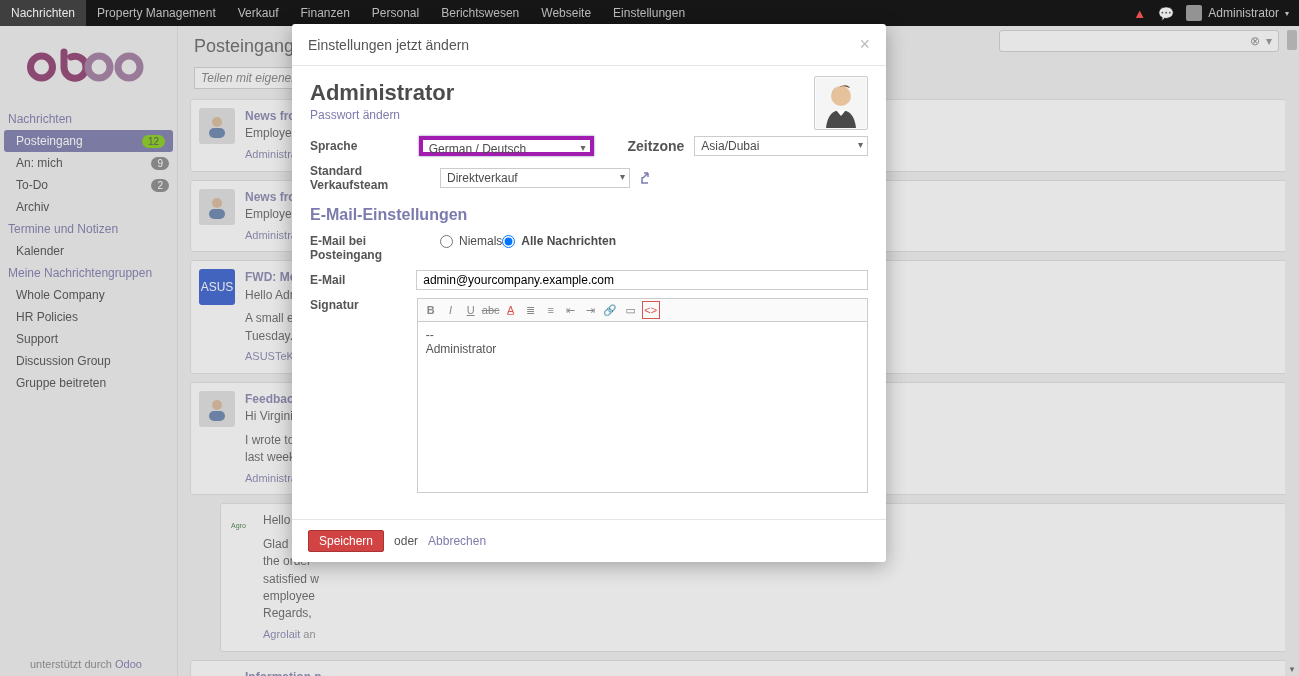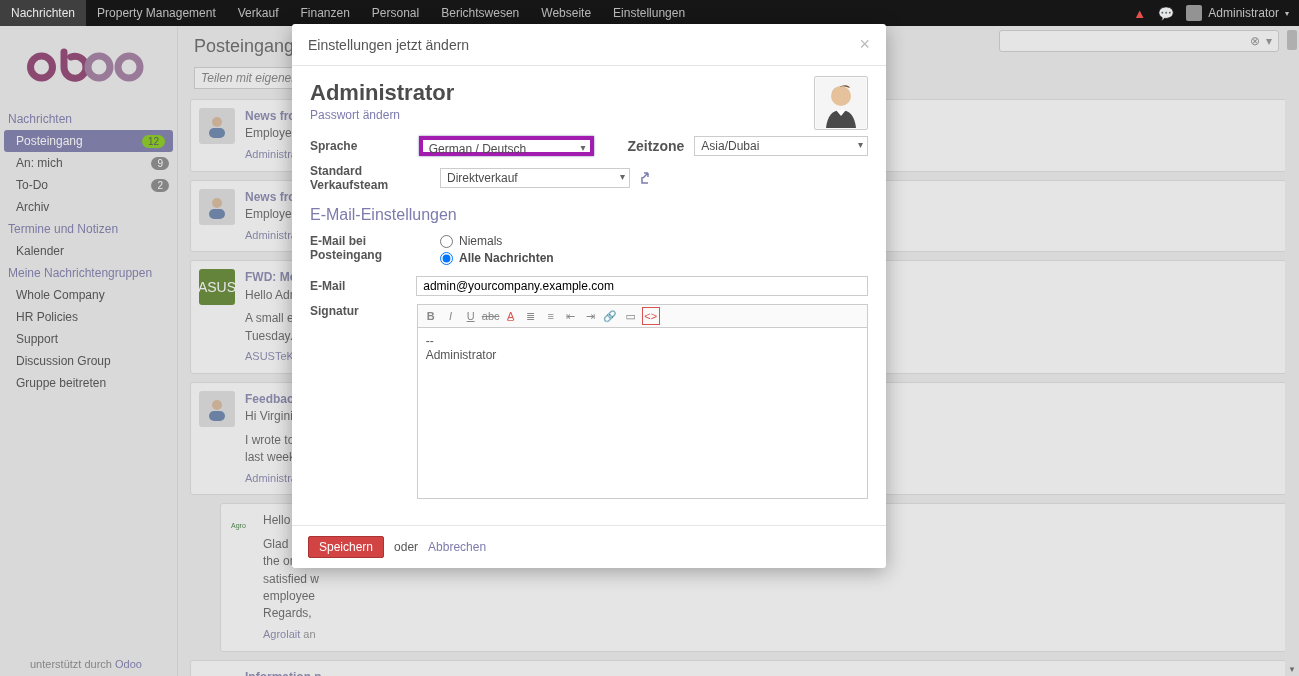--- a/index.html
+++ b/index.html
@@ -58,23 +58,23 @@
   .avatar-box { position:absolute; right:18px; top:10px; width:54px; height:54px; border:1px solid #ccc; border-radius:2px; display:flex; align-items:center; justify-content:center; background:#fafafa; overflow:hidden; }
   .field-row { display:flex; align-items:center; margin-bottom:8px; gap:10px; }
   .field-row .lbl { width:120px; font-size:12px; color:#555; font-weight:bold; }
   .field-row .lbl2 { width:60px; font-size:14px; color:#555; font-weight:bold; margin-left:24px; }
   .select { border:1px solid #ccc; background:#fff; font-size:12px; padding:2px 20px 2px 6px; height:20px; position:relative; cursor:pointer; }
   .select::after { content:"▾"; position:absolute; right:4px; top:2px; font-size:10px; color:#666; }
   .select.focus { border:4px solid #a21caf; box-shadow:0 0 2px #7c7bad; }
   .select.w200 { width:205px; }
   .select.w190 { width:190px; }
   .ext-link { color:#7c7bad; cursor:pointer; display:inline-flex; align-items:center; }
-  .section-h { color:#7c7bad; font-size:16px; margin:14px 0 10px 0; font-weight:normal; }
+  .section-h { color:#7c7bad; font-size:16px; margin:14px 0 10px 0; font-weight:bold; }
   .radio-row { display:flex; align-items:center; gap:6px; font-size:12px; margin-bottom:3px; }
-  .radio-set { display:flex; flex-direction:column; }
+  .radio-set { display:flex; }
   input[type=text].full { width:560px; border:1px solid #ccc; padding:2px 6px; font-size:12px; height:20px; }
 
   
   .rte { border:1px solid #ccc; width:560px; }
   .rte-toolbar { border-bottom:1px solid #ccc; background:#fafafa; padding:2px 4px; display:flex; gap:2px; }
   .rte-toolbar button { border:none; background:transparent; width:18px; height:18px; font-size:11px; color:#888; cursor:pointer; display:flex; align-items:center; justify-content:center; }
   .rte-body { min-height:170px; padding:6px 8px; font-size:12px; color:#555; }
 
   .modal-footer { border-top:1px solid #e5e5e5; padding:10px 16px; display:flex; align-items:center; gap:10px; }
   .btn-primary { background:#d24444; color:#fff; border:1px solid #a33; padding:3px 10px; font-size:12px; cursor:pointer; border-radius:2px; }
@@ -213,21 +213,21 @@
             </svg>
           </div>
         <div class="body">
           <div class="title">News from A</div>
           <div>Employee cre</div>
           <div class="meta"><a>Administrator</a><span> ak</span></div>
         </div>
       </div>
 
       <div class="msg">
-        <div class="av" style="background:#4d7c0f;color:#fff;font-size:14px;display:flex;align-items:center;justify-content:center;">ASUS</div>
+        <div class="av" style="background:#1d4ed8;color:#fff;font-size:12px;display:flex;align-items:center;justify-content:center;">ASUS</div>
         <div class="body">
           <div class="title">FWD: Meetin</div>
           <div>Hello Administr</div>
           <div style="white-space:pre-line; margin-top:6px;">A small email
 Tuesday. Ever</div>
           <div class="meta"><a>ASUSTeK</a><span> an </span><a>Ad</a></div>
         </div>
       </div>
 
       <div class="msg">

